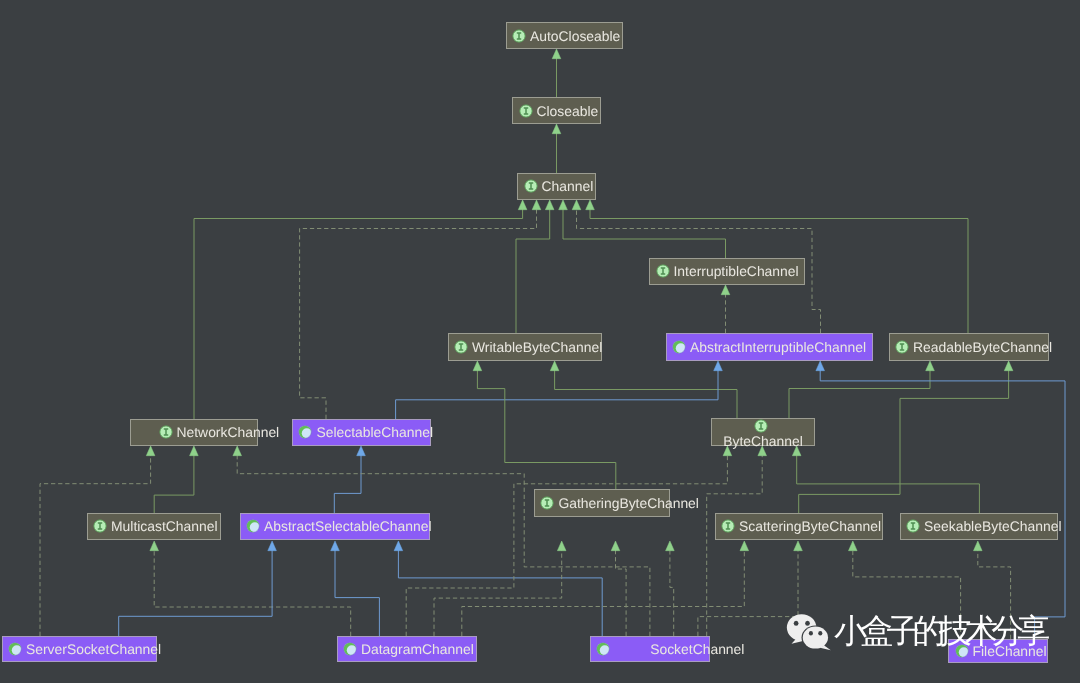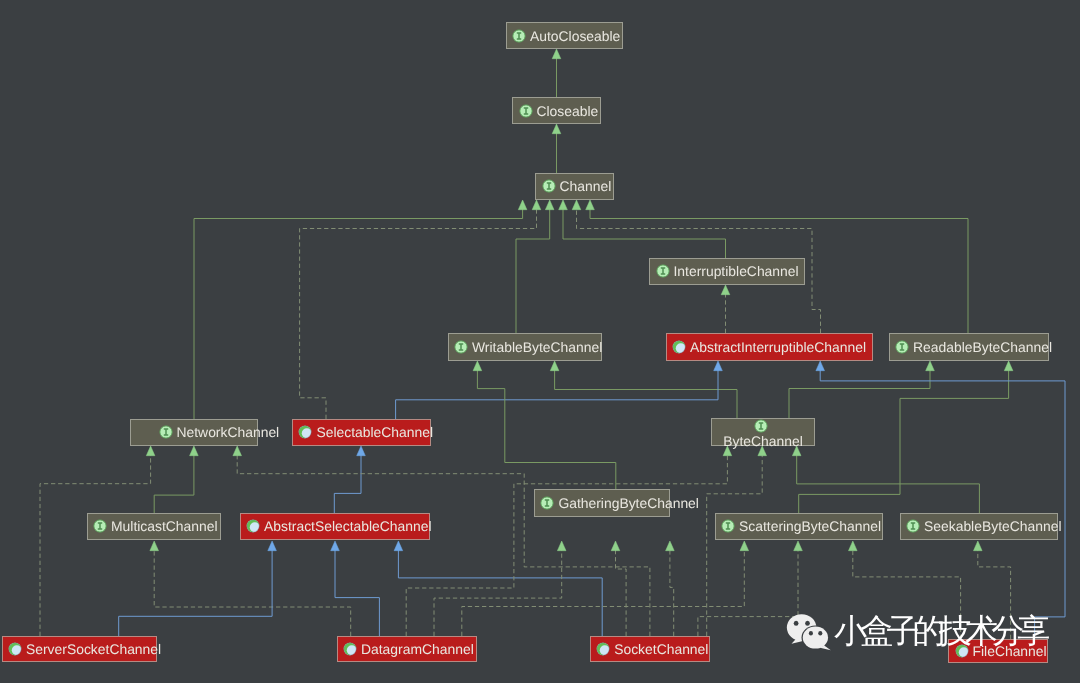--- a/index.html
+++ b/index.html
@@ -2,21 +2,21 @@
 <html><head>
 <meta charset="utf-8">
 <style>
   html,body{margin:0;padding:0;}
   body{width:1080px;height:683px;background:#3b3f42;overflow:hidden;-webkit-font-smoothing:antialiased;text-rendering:geometricPrecision;
        font-family:"Liberation Sans",sans-serif;position:relative;}
   #stage{position:absolute;left:0;top:0;width:1080px;height:683px;overflow:hidden;}
   svg#edges{position:absolute;left:0;top:0;width:1080px;height:683px;}
   .node{position:absolute;box-sizing:border-box;display:flex;align-items:center;
         border:1px solid rgba(180,182,172,0.72);background:#5e5e50;padding:0 5px 0 5.5px;}
-  .node.abstract{background:#b91c1c;}
+  .node.abstract{background:#8b5cf6;}
   .node .lbl{color:#e9e7e0;font-size:13.9px;white-space:nowrap;}
   .node .ic{width:14px;height:14px;margin-right:4px;flex:0 0 14px;display:block;line-height:0;}
   #watermark{position:absolute;display:flex;align-items:flex-start;}
   #watermark .wmtxt{color:#ffffff;font-size:33px;line-height:1;white-space:nowrap;
       font-family:"DejaVu Sans",sans-serif;display:flex;}
   #watermark .wmch{display:inline-block;width:26.2px;overflow:visible;text-align:center;flex:0 0 26.2px;}
 </style>
 </head>
 <body>
 
@@ -165,21 +165,21 @@
         <span class="lbl">AutoCloseable</span>
       </div>
       <div class="node interface" style="left: 512px; top: 97px; width: 89px; height: 27px;">
         <span class="ic"><svg viewBox="0 0 14 14" width="14" height="14">
             <circle cx="7" cy="7" r="6.1" fill="#b6edb6"></circle>
             <circle cx="7" cy="7" r="6.1" fill="none" stroke="#5ea85e" stroke-width="0.9"></circle>
             <path d="M4.8 3.3 h4.4 v1.5 h-1.45 v4.4 h1.45 v1.5 h-4.4 v-1.5 h1.45 v-4.4 h-1.45 z" fill="#4f8f52"></path>
           </svg></span>
         <span class="lbl">Closeable</span>
       </div>
-      <div class="node interface" style="left: 517px; top: 172.5px; width: 79px; height: 27px; margin-left: 18px;">
+      <div class="node interface" style="left: 517px; top: 172.5px; width: 79px; height: 27px;">
         <span class="ic"><svg viewBox="0 0 14 14" width="14" height="14">
             <circle cx="7" cy="7" r="6.1" fill="#b6edb6"></circle>
             <circle cx="7" cy="7" r="6.1" fill="none" stroke="#5ea85e" stroke-width="0.9"></circle>
             <path d="M4.8 3.3 h4.4 v1.5 h-1.45 v4.4 h1.45 v1.5 h-4.4 v-1.5 h1.45 v-4.4 h-1.45 z" fill="#4f8f52"></path>
           </svg></span>
         <span class="lbl">Channel</span>
       </div>
       <div class="node interface" style="left: 649px; top: 257.5px; width: 155.5px; height: 27.5px;">
         <span class="ic"><svg viewBox="0 0 14 14" width="14" height="14">
             <circle cx="7" cy="7" r="6.1" fill="#b6edb6"></circle>
@@ -315,21 +315,21 @@
                 <rect width="14" height="14" fill="#fff"></rect>
                 <circle cx="8.8" cy="8.2" r="5.0" fill="#000"></circle>
               </mask>
             </defs>
             <circle cx="7" cy="7" r="6.2" fill="#cfe6f6"></circle>
             <circle cx="7" cy="7" r="6.2" fill="#62bf55" mask="url(#am)"></circle>
             <circle cx="7" cy="7" r="6.2" fill="none" stroke="#6a8ca4" stroke-width="0.6" opacity="0.65"></circle>
           </svg></span>
         <span class="lbl">DatagramChannel</span>
       </div>
-      <div class="node abstract" style="left: 589.7px; top: 635.5px; width: 120px; height: 26.5px;">
+      <div class="node abstract" style="left: 589.7px; top: 635.5px; width: 120px; height: 26.5px; gap: 36px;">
         <span class="ic"><svg viewBox="0 0 14 14" width="14" height="14">
             <defs>
               <mask id="am">
                 <rect width="14" height="14" fill="#fff"></rect>
                 <circle cx="8.8" cy="8.2" r="5.0" fill="#000"></circle>
               </mask>
             </defs>
             <circle cx="7" cy="7" r="6.2" fill="#cfe6f6"></circle>
             <circle cx="7" cy="7" r="6.2" fill="#62bf55" mask="url(#am)"></circle>
             <circle cx="7" cy="7" r="6.2" fill="none" stroke="#6a8ca4" stroke-width="0.6" opacity="0.65"></circle>

